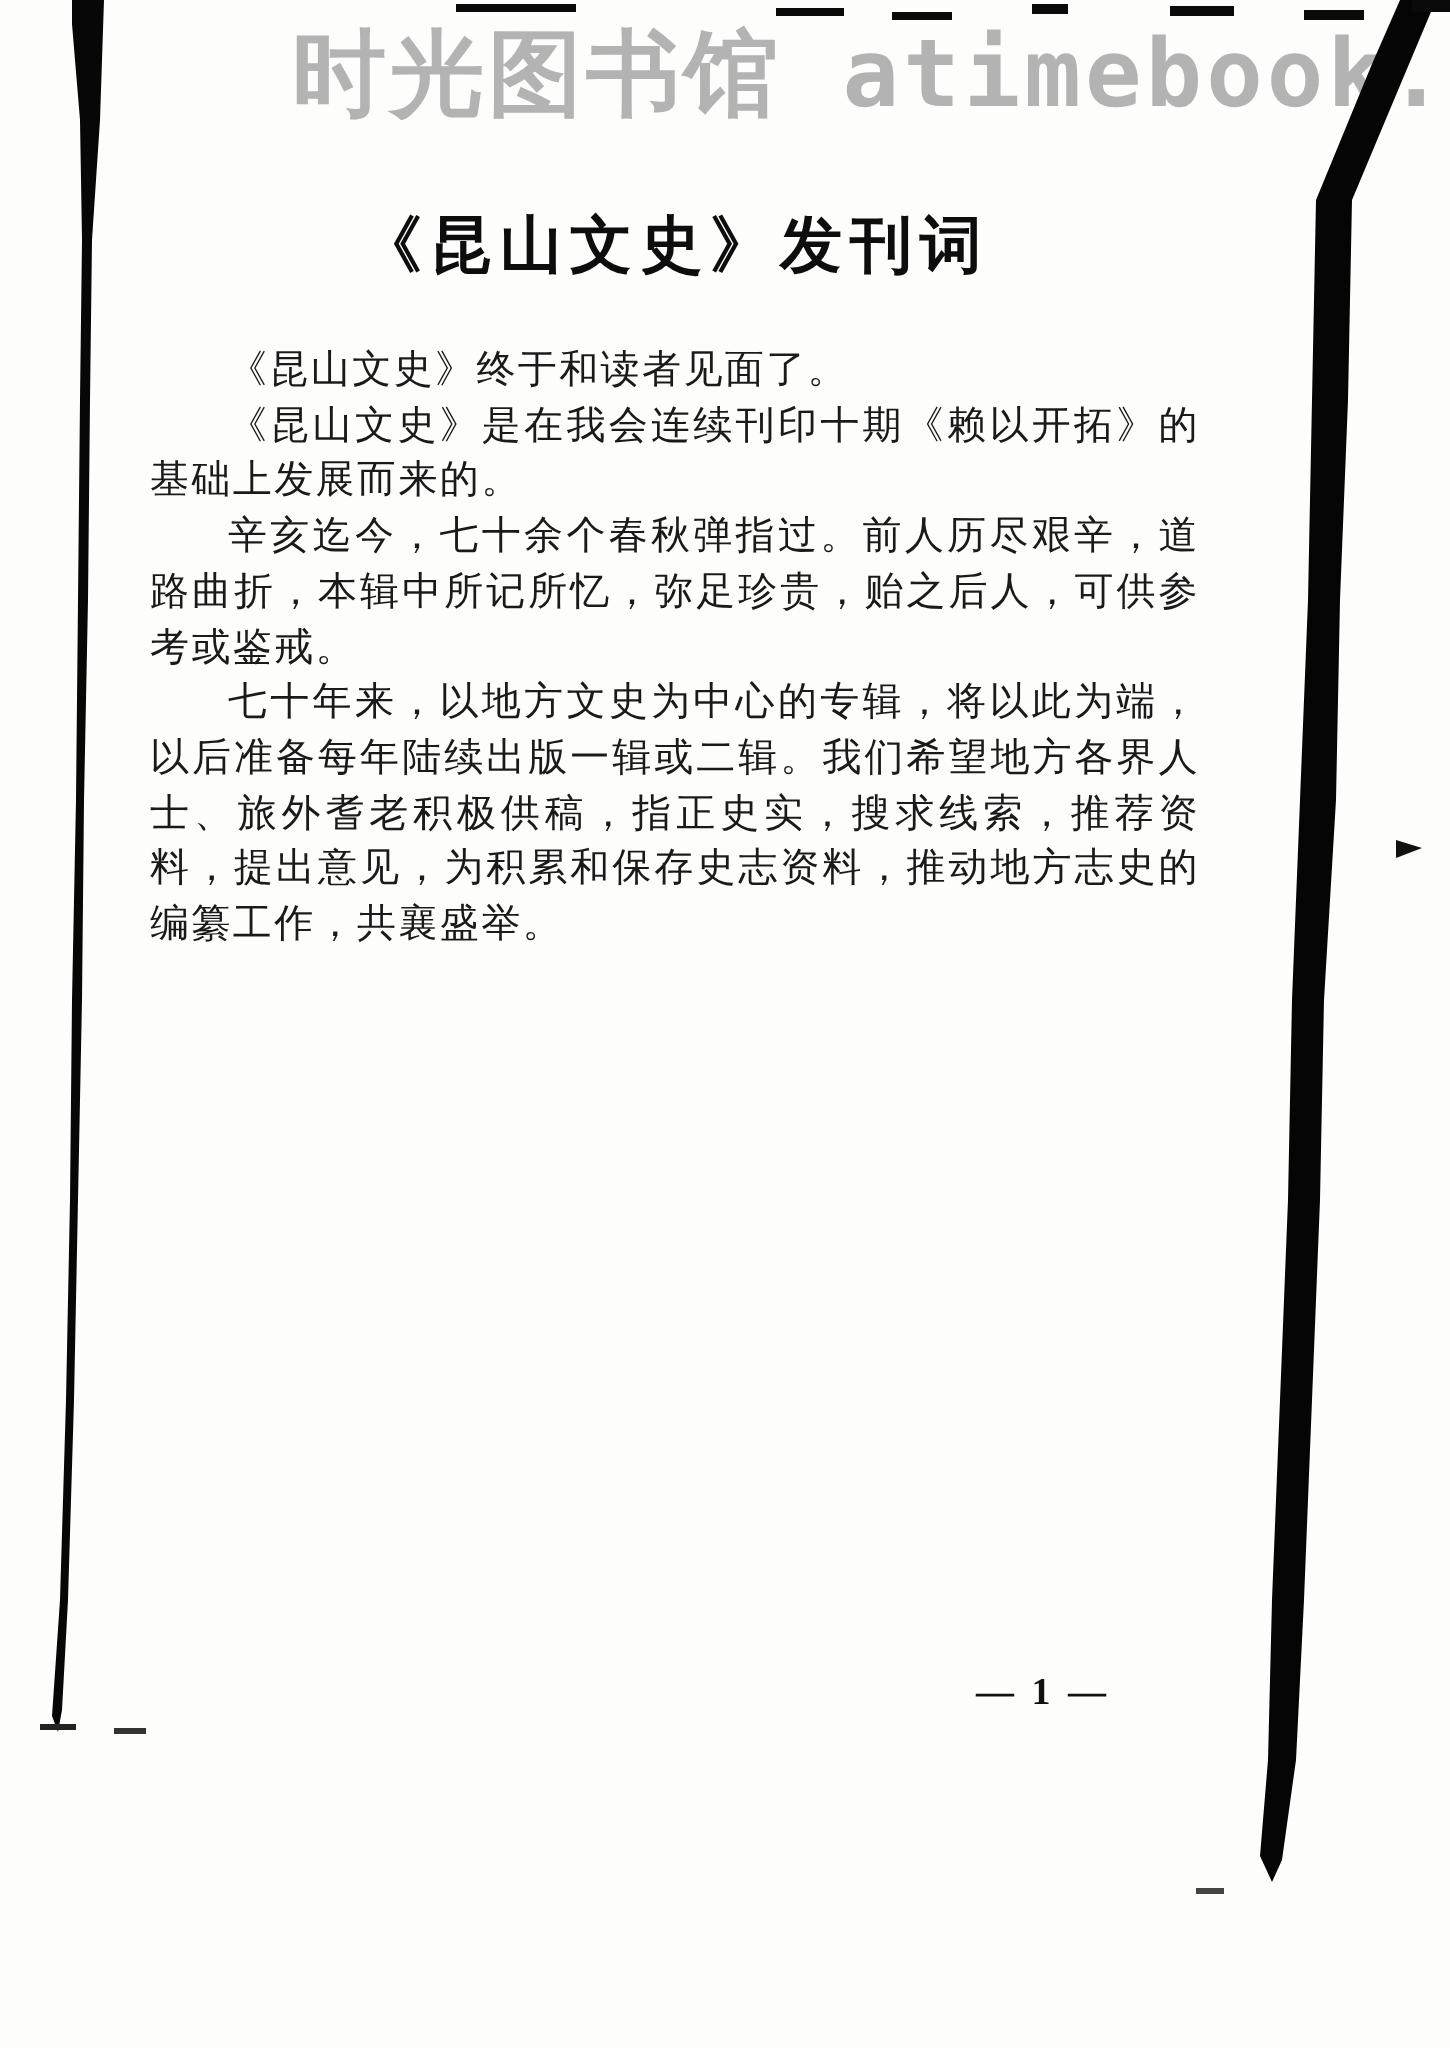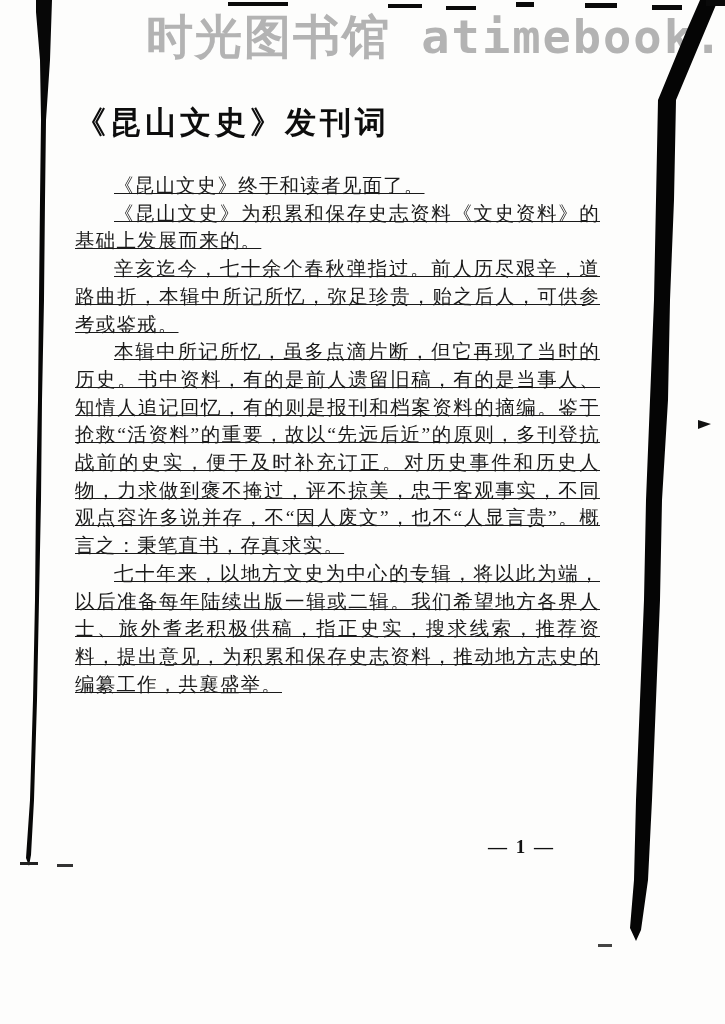--- a/index.html
+++ b/index.html
@@ -25,38 +25,37 @@
   }
   .content {
     position: absolute;
     left: 75px;
     top: 0;
     width: 525px;
     color: #161616;
   }
   .title {
     margin: 102px 0 0 0;
-    text-align: left;
+    text-align: center;
     font-size: 31px;
     font-weight: 900;
     letter-spacing: 4px;
     color: #0d0d0d;
   }
   .body-text {
     margin-top: 28px;
   }
   .body-text p {
     margin: 0;
     font-size: 19.5px;
     line-height: 27.7px;
     letter-spacing: 1.2px;
     text-align: justify;
     text-indent: 2em;
     color: #1a1a1a;
-    text-decoration: underline;
   }
   .pagenum {
     position: absolute;
     top: 836px;
     left: 75px;
     width: 480px;
     text-align: right;
     font-size: 19px;
     font-weight: bold;
     letter-spacing: 2px;
@@ -74,23 +73,22 @@
 
 <div class="page">
 
   <div class="watermark">时光图书馆 atimebook.co</div>
 
   <div class="content">
     <h1 class="title">《昆山文史》发刊词</h1>
 
     <div class="body-text">
       <p>《昆山文史》终于和读者见面了。</p>
-      <p>《昆山文史》为积累和保存史志资料《文史资料》的基础上发展而来的。</p>
+      <p>《昆山文史》是在我会连续刊印十期《赖以开拓》的基础上发展而来的。</p>
       <p>辛亥迄今，七十余个春秋弹指过。前人历尽艰辛，道路曲折，本辑中所记所忆，弥足珍贵，贻之后人，可供参考或鉴戒。</p>
-      <p>本辑中所记所忆，虽多点滴片断，但它再现了当时的历史。书中资料，有的是前人遗留旧稿，有的是当事人、知情人追记回忆，有的则是报刊和档案资料的摘编。鉴于抢救“活资料”的重要，故以“先远后近”的原则，多刊登抗战前的史实，便于及时补充订正。对历史事件和历史人物，力求做到褒不掩过，评不掠美，忠于客观事实，不同观点容许多说并存，不“因人废文”，也不“人显言贵”。概言之：秉笔直书，存真求实。</p>
       <p>七十年来，以地方文史为中心的专辑，将以此为端，以后准备每年陆续出版一辑或二辑。我们希望地方各界人士、旅外耆老积极供稿，指正史实，搜求线索，推荐资料，提出意见，为积累和保存史志资料，推动地方志史的编纂工作，共襄盛举。</p>
     </div>
   </div>
 
   <div class="pagenum">— 1 —</div>
 
   <svg class="artifacts" width="725" height="1024" viewBox="0 0 725 1024">
 
     <polygon fill="#070707" points="
       36,0 52,0 50,60 46,120 45,200 44,300 42,400 41,500 39,600 37,700 34,800

